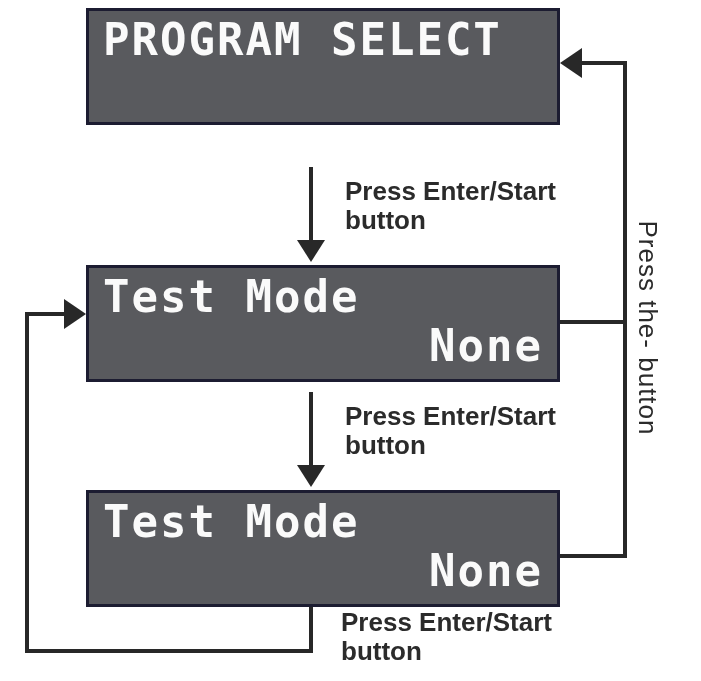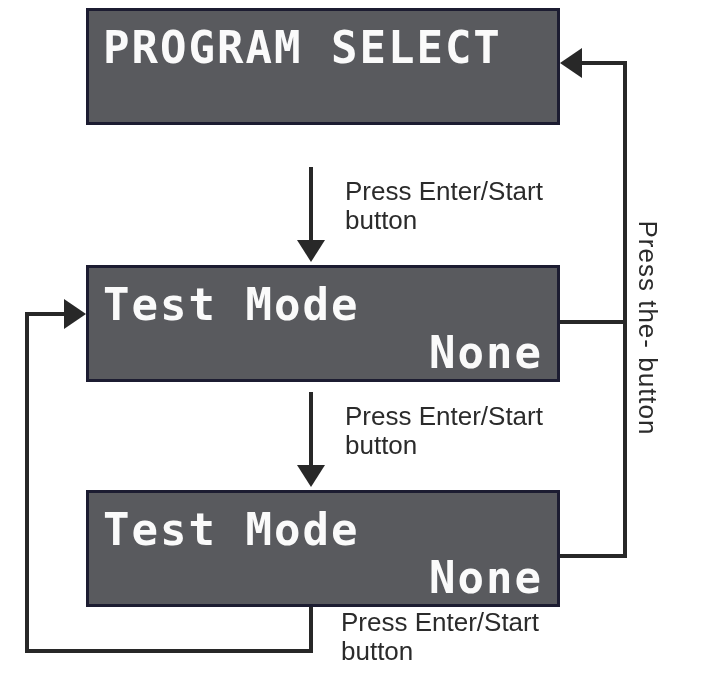--- a/index.html
+++ b/index.html
@@ -26,21 +26,21 @@
   .lcd {
     position: absolute;
     left: 86px;
     width: 474px;
     height: 117px;
     background: var(--lcd-fill);
     border: 3px solid var(--lcd-border);
     display: flex;
     flex-direction: column;
     justify-content: space-between;
-    padding: 13px 14px 9px 14px;
+    padding: 5px 14px 9px 14px;
   }
   .lcd-line {
     font-family: "DejaVu Sans Mono", monospace;
     font-weight: bold;
     font-size: 44px;
     line-height: 48px;
     letter-spacing: 2px;
     color: var(--lcd-text);
     white-space: pre;
   }
@@ -71,20 +71,21 @@
     border-left: 22px solid var(--connector);
   }
 
   
   .flow-label {
     position: absolute;
     color: var(--label-text);
     font-size: 26px;
     line-height: 29px;
     white-space: nowrap;
+    font-weight: bold;
   }
   .rotated-label {
     position: absolute;
     left: 647px;
     top: 328px;
     transform: translate(-50%, -50%) rotate(90deg);
     color: var(--label-text);
     font-size: 26px;
     letter-spacing: 1px;
     white-space: nowrap;

